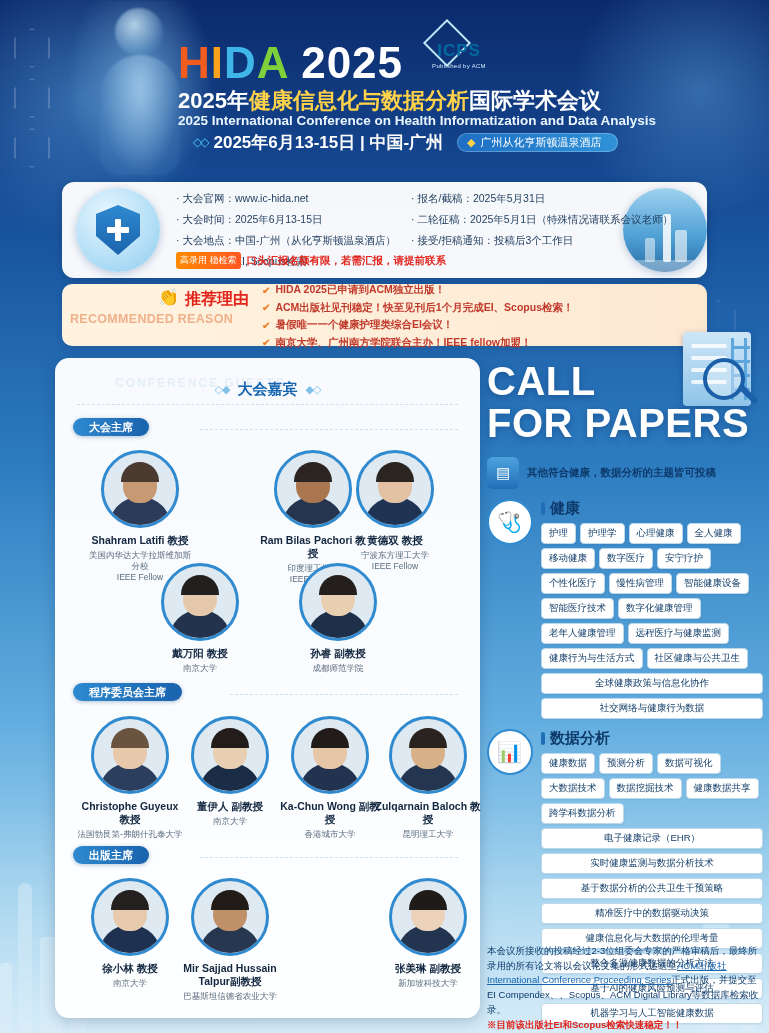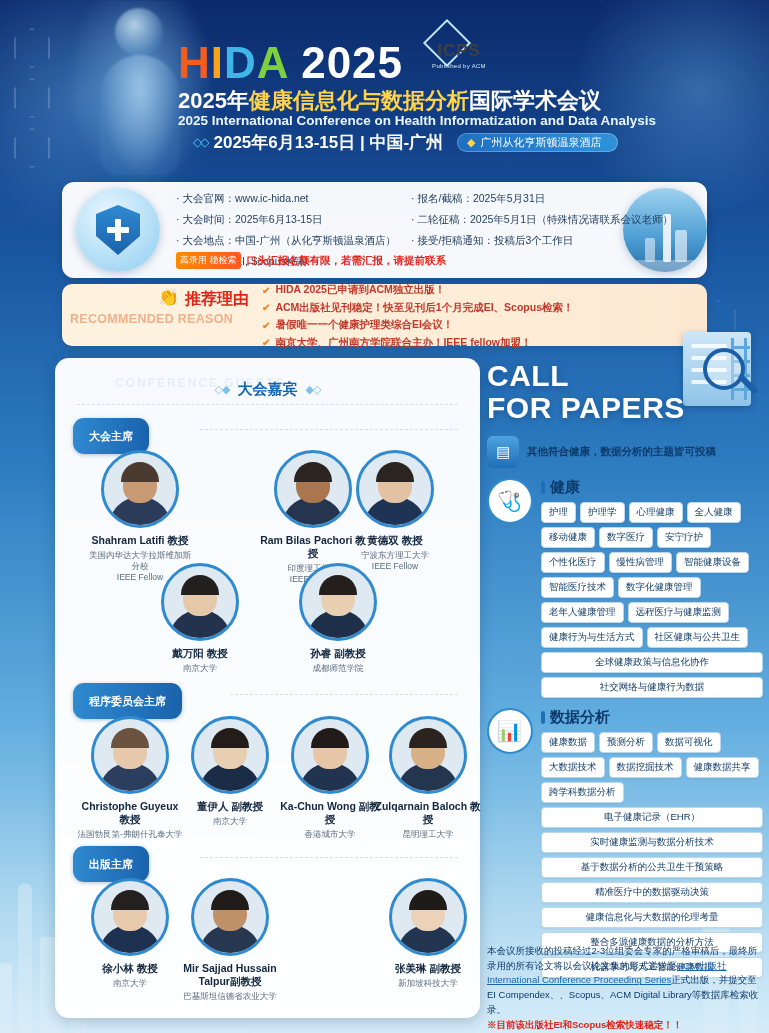--- a/index.html
+++ b/index.html
@@ -58,21 +58,21 @@
   .hida-title .a { color:#7fd13b; }
   .hida-title .yr { color:#ffffff; }
   .icps {
     position:absolute; left:404px; top:28px; width:110px; height:50px;
     display:flex; flex-direction:column; align-items:center; justify-content:center;
   }
   .icps .dia{
     position:absolute; left:26px; top:-2px; width:34px; height:34px; border:2px solid #bfe6f7;
     transform:rotate(45deg);
   }
-  .icps .word{ position:relative; color:#404040; font-size:17px; font-weight:bold; letter-spacing:1px; margin-top:4px;}
+  .icps .word{ position:relative; color:#0369a1; font-size:17px; font-weight:bold; letter-spacing:1px; margin-top:4px;}
   .icps .sub{ position:relative; color:#cfe9f8; font-size:6px; margin-top:2px; letter-spacing:.3px;}
   .cn-title {
     position:absolute; left:178px; top:86px; font-size:22px; font-weight:bold; color:#fff;
     white-space:nowrap;
   }
   .cn-title .hl { color:#ffd24a; }
   .en-title {
     position:absolute; left:178px; top:113px; font-size:13.5px; color:#eaf6ff; font-weight:bold;
     white-space:nowrap;
   }
@@ -157,21 +157,21 @@
   }
   .guests-title{
     position:absolute; left:50%; top:22px; transform:translateX(-50%);
     display:flex; align-items:center; gap:8px;
   }
   .guests-title .tx{ font-size:15px; font-weight:bold; color:#1565b0;}
   .guests-title .dots{ color:#7fc1e8; font-size:11px; letter-spacing:-1px;}
   .rule{ position:absolute; left:22px; top:46px; width:381px; border-top:1px dashed #cfe0ee;}
 
   .sec-tag{
-    position:absolute; height:36px; padding:0 16px; border-radius:11px;
+    position:absolute; height:18px; padding:0 16px; border-radius:11px;
     background:linear-gradient(90deg,#2f8ad0,#1a62ad); color:#fff; font-size:11px; font-weight:bold;
     display:flex; align-items:center; box-shadow:0 1px 4px rgba(0,60,120,.3);
   }
   .sec-rule{ position:absolute; border-top:1px dashed #cfe0ee; }
 
   .person{ position:absolute; width:110px; text-align:center;}
   .person .ring{
     width:78px;height:78px;border-radius:50%;margin:0 auto;
     border:3px solid #2f8ad0; overflow:hidden; background:#dfe9f2; position:relative;
   }
@@ -188,21 +188,21 @@
     width:38px;height:20px;border-radius:20px 20px 0 0;
   }
   .person .nm{ font-size:10.5px; font-weight:bold; color:#12263f; margin-top:6px; line-height:1.25;}
   .person .af{ font-size:8.5px; color:#5a6b7d; margin-top:3px; line-height:1.3;}
   .person .fw{ font-size:8.5px; color:#5a6b7d; line-height:1.3;}
 
   
   .cfp{
     position:absolute; left:487px; top:360px; width:276px;
   }
-  .cfp-title{ font-size:30px; font-weight:bold; color:#ffffff; line-height:1.06; letter-spacing:.5px;
+  .cfp-title{ font-size:40px; font-weight:bold; color:#ffffff; line-height:1.06; letter-spacing:.5px;
     text-shadow:0 2px 6px rgba(0,40,90,.35);}
   .cfp-lens{
     position:absolute; right:16px; top:-6px; width:64px; height:64px;
   }
   .cfp-lens .circle{ position:absolute; left:0; top:0; width:42px;height:42px;border-radius:50%;border:4px solid #1b5fa8; background:rgba(255,255,255,.35);}
   .cfp-lens .handle{ position:absolute; left:33px; top:33px; width:24px;height:6px;background:#1b5fa8;border-radius:3px;transform:rotate(45deg);}
   .cfp-book{
     position:absolute; left:196px; top:-28px; width:68px; height:74px;
     background:linear-gradient(180deg,#cfe6f8,#8ec4e8); border-radius:4px; box-shadow:0 2px 6px rgba(0,40,90,.3);
   }
@@ -541,20 +541,21 @@
           <span class="chip">大数据技术</span>
           <span class="chip">数据挖掘技术</span>
           <span class="chip">健康数据共享</span>
           <span class="chip">跨学科数据分析</span>
           <span class="chip wide">电子健康记录（EHR）</span>
           <span class="chip wide">实时健康监测与数据分析技术</span>
           <span class="chip wide">基于数据分析的公共卫生干预策略</span>
           <span class="chip wide">精准医疗中的数据驱动决策</span>
           <span class="chip wide">健康信息化与大数据的伦理考量</span>
           <span class="chip wide">整合多源健康数据的分析方法</span>
+          <span class="chip wide">基于AI的健康风险预测与评估</span>
           <span class="chip wide">机器学习与人工智能健康数据</span>
         </div>
       </div>
     </div>
   </div>
 
   <div class="footnote">
     <span>本会议所接收的投稿经过2-3位组委会专家的严格审稿后，最终所录用的所有论文将以会议论文集的形式递送至</span><span class="blue u">ACM出版社International Conference Proceeding Series</span><span>正式出版，并提交至EI Compendex、、Scopus、ACM Digital Library等数据库检索收录。</span>
     <div class="red">※目前该出版社EI和Scopus检索快速稳定！！</div>
   </div>

